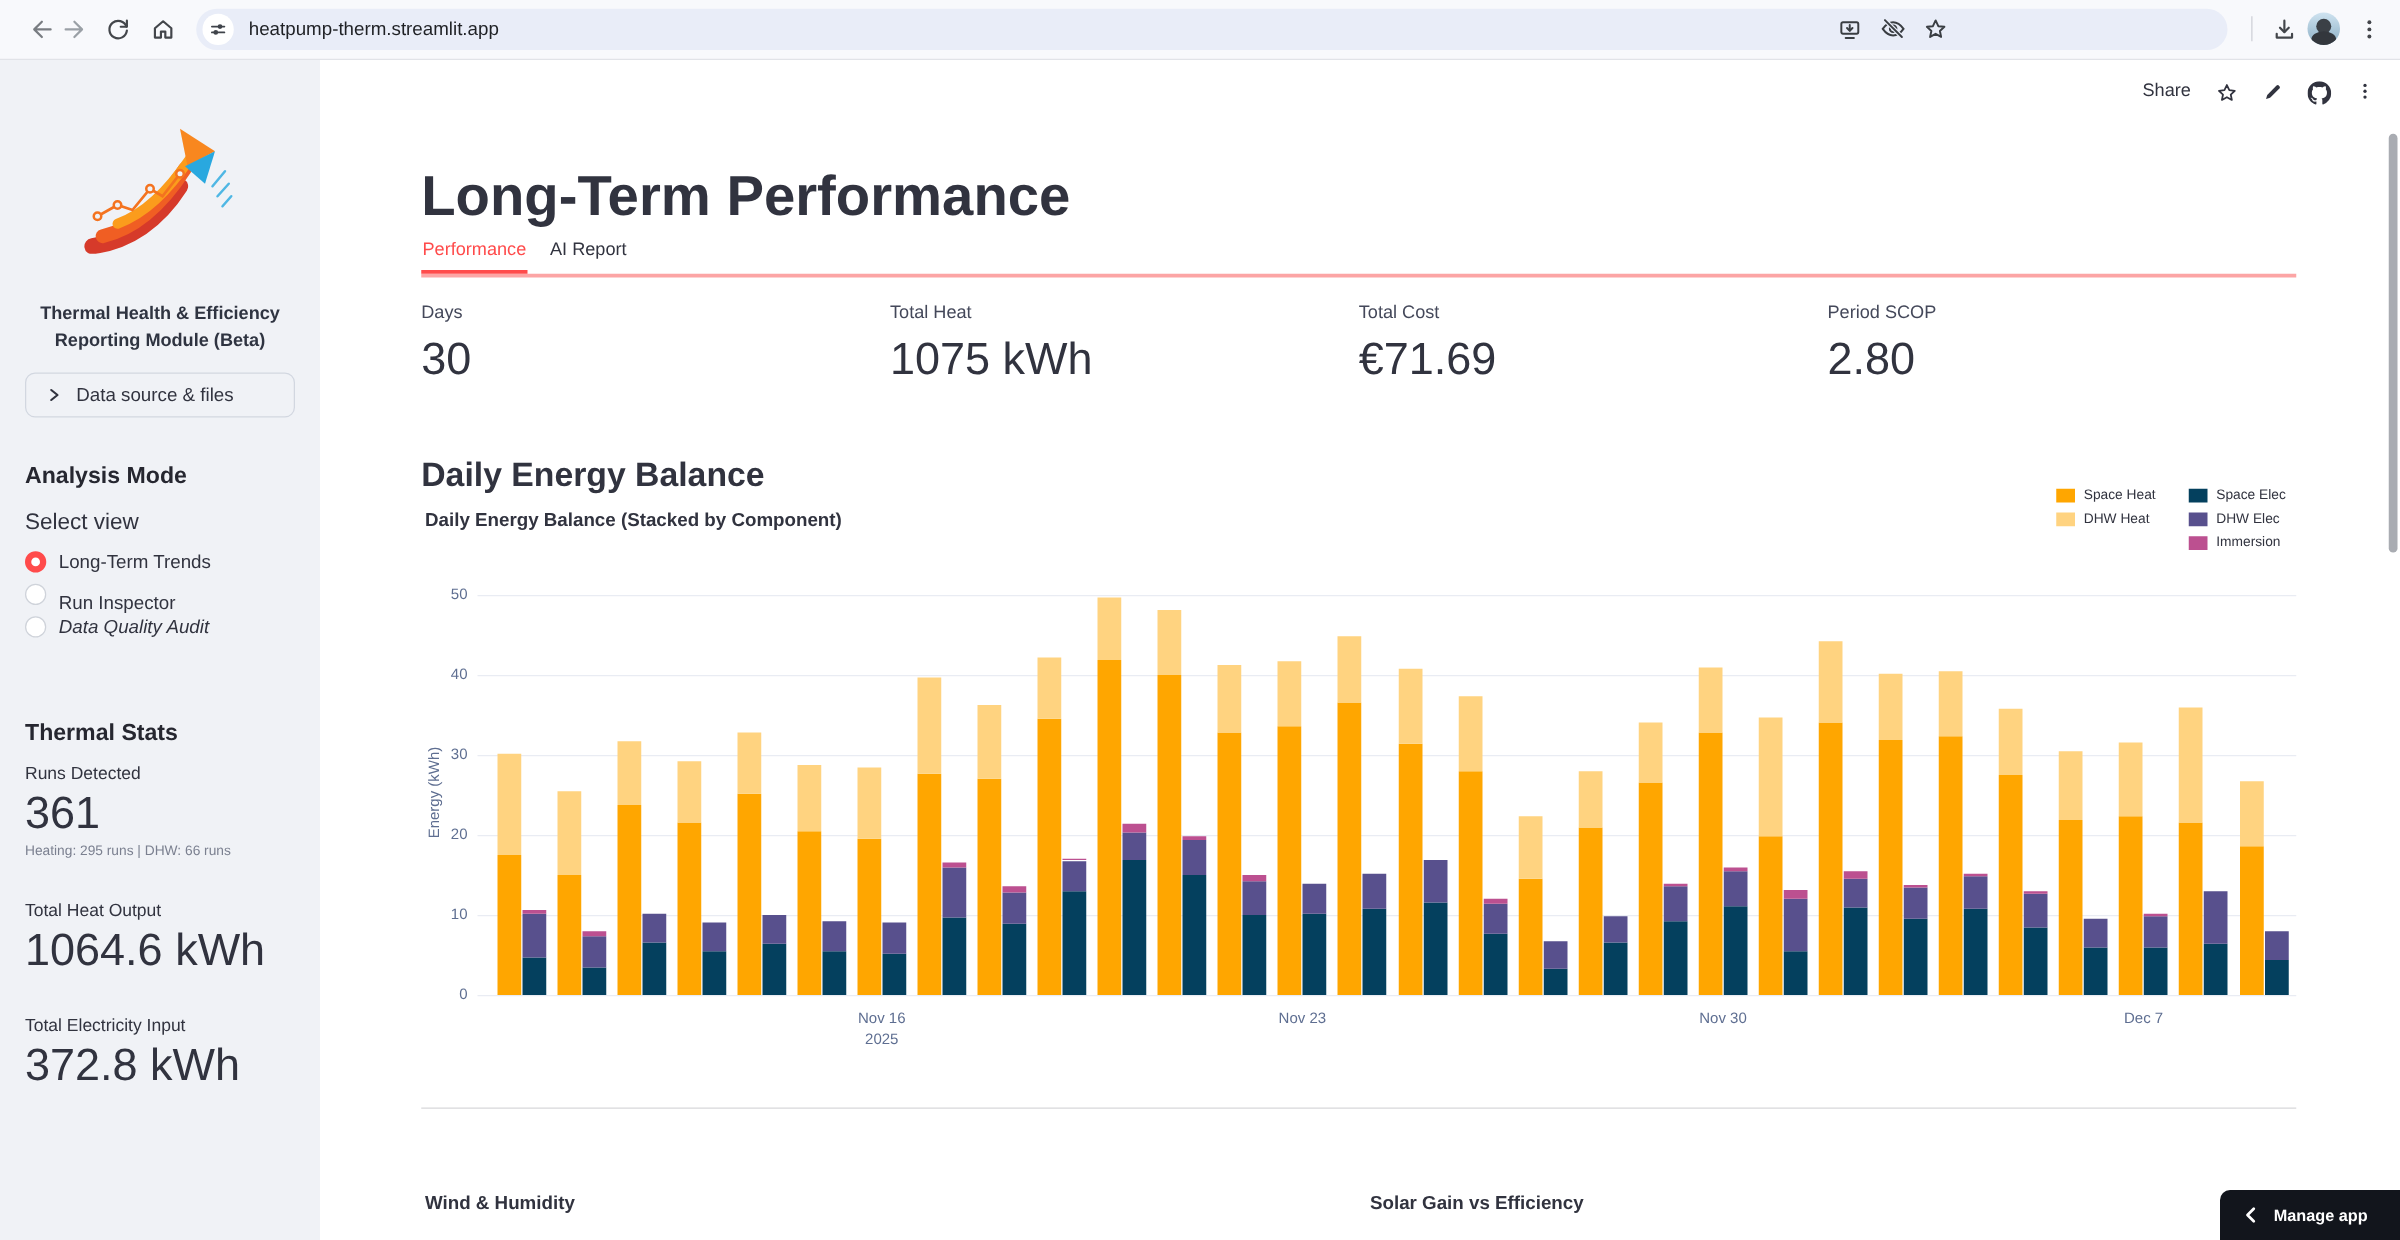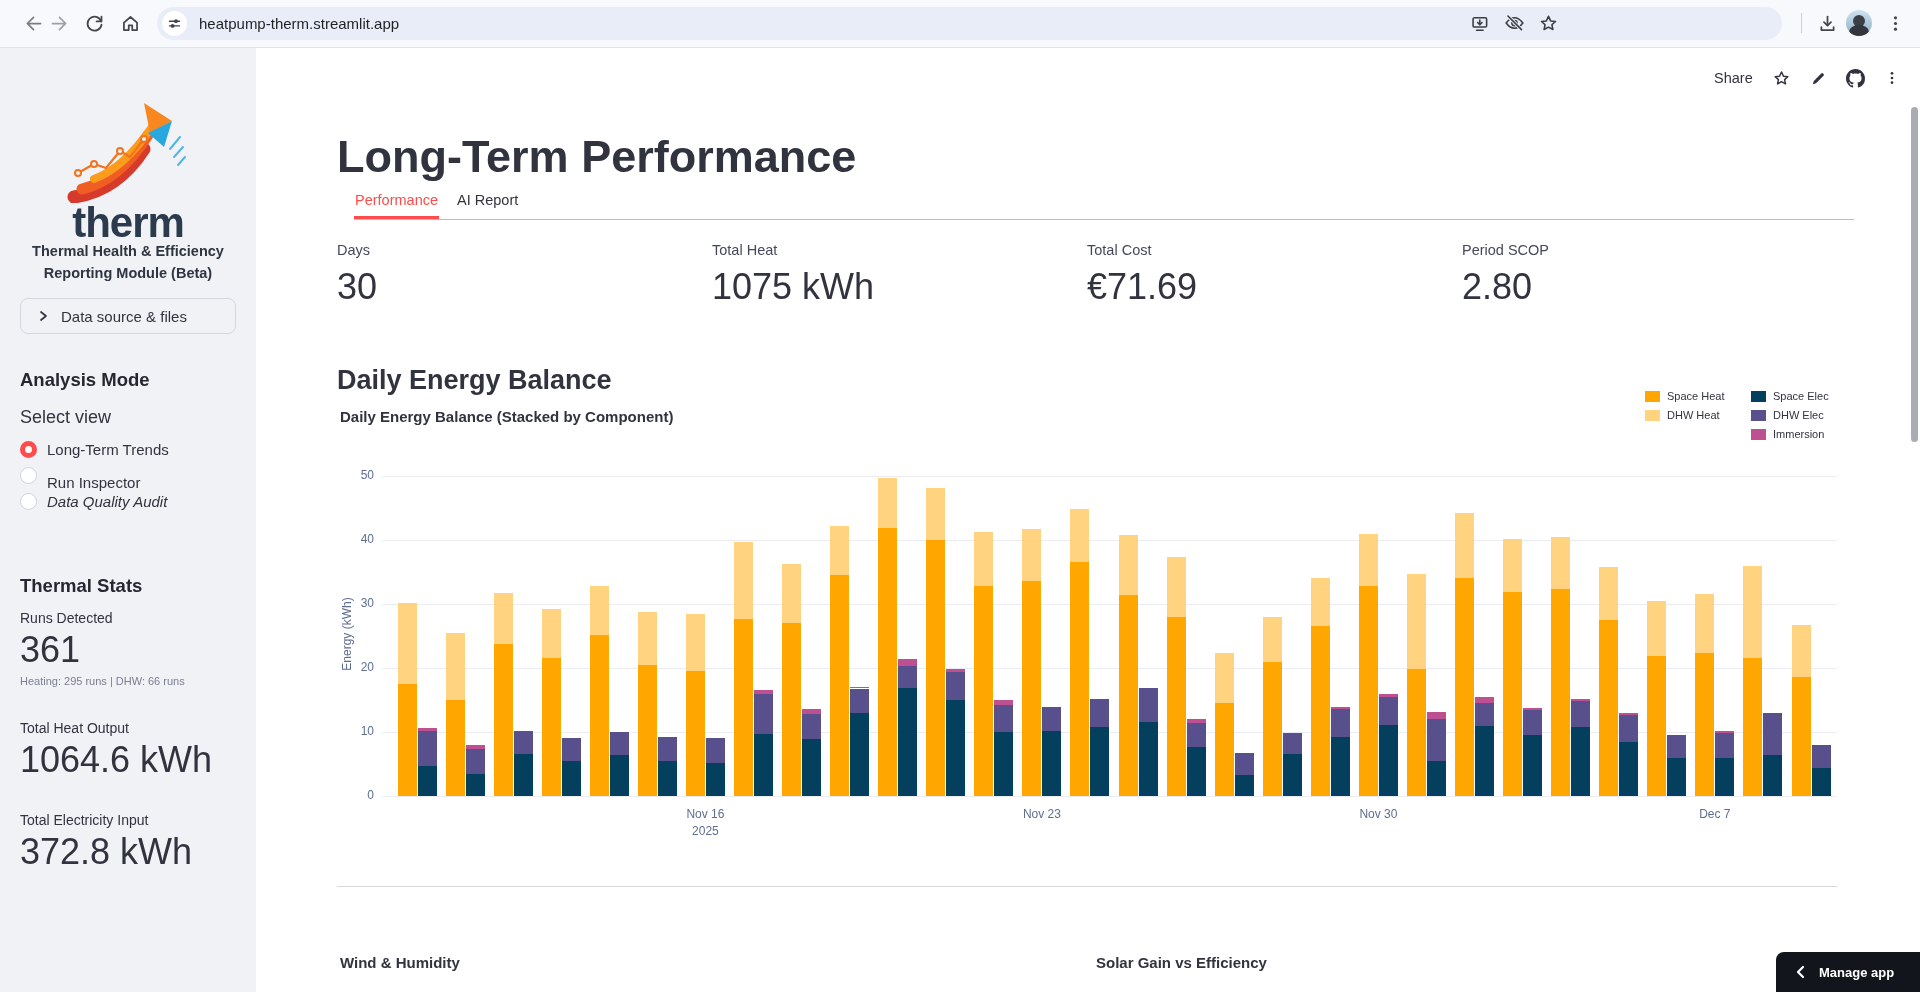--- a/index.html
+++ b/index.html
@@ -39,24 +39,24 @@
   .radio-row{display:flex;align-items:center;gap:10px;height:26px;font-size:15px;color:#31333f;cursor:pointer}
   .radio{width:17px;height:17px;border-radius:50%;background:#fff;border:1px solid #cfd3da;box-sizing:border-box;flex:0 0 17px}
   .radio.sel{border:5.5px solid #ff4b4b}
   #stats{position:absolute;left:20px;top:561px;width:220px}
   .s-label{font-size:14px;line-height:20px;color:#31333f}
   .s-value{font-size:36px;line-height:44px;color:#31333f}
   .s-caption{font-size:11px;line-height:18px;color:#7b8090}
   .stat{margin-bottom:28px}
 
   
-  .app-toolbar{position:absolute;left:1714px;top:18px;height:26px;display:flex;align-items:center;gap:19px;color:#31333f}
+  .app-toolbar{position:absolute;left:1714px;top:18px;height:26px;display:flex;align-items:flex-start;gap:19px;color:#31333f}
   .app-toolbar .lbl{font-size:14.5px}
   .page-title{position:absolute;left:337px;top:52px;font-size:45px;line-height:56px;font-weight:700;color:#31333f}
-  .tabs{position:absolute;left:354px;top:143px;width:1500px;border-bottom:1px solid #fca5a5;white-space:nowrap}
+  .tabs{position:absolute;left:337px;top:143px;width:1500px;border-bottom:3px solid #fca5a5;white-space:nowrap}
   .tab{display:inline-block;margin-right:17px;font-size:14.5px;line-height:20px;padding:0 1px 6px;cursor:pointer;color:#31333f}
   .tab.active{color:#ff4b4b;border-bottom:3px solid #ff4b4b}
   #metrics{position:absolute;left:337px;top:193px}
   .metric{display:inline-block;vertical-align:top;width:375px}
   .m-label{font-size:14.5px;line-height:20px;color:#44485a}
   .m-value{font-size:36px;line-height:44px;color:#31333f;margin-top:5px}
   .section-h{position:absolute;left:337px;top:294px;font-size:27px;line-height:34px;font-weight:700;color:#31333f}
   .chart-title{position:absolute;left:340px;top:361px;font-size:15px;font-weight:700;color:#31333f}
 
   
@@ -152,21 +152,20 @@
       <path d="M28 78 C50 70 68 52 86 26" fill="none" stroke="#fb9c1c" stroke-width="8" stroke-linecap="round"></path>
       <polygon points="78,2 106,20 84,32" fill="#f8871f"></polygon>
       <polygon points="106,20 98,46 82,32" fill="#29a8df"></polygon>
       <path d="M104 48 l10 -12 M108 56 l9 -10 M112 64 l7 -8" stroke="#4fb7e4" stroke-width="2" fill="none" stroke-linecap="round"></path>
       <polyline points="12,72 28,63 40,67 54,50 64,56 78,38" fill="none" stroke="#f4731f" stroke-width="2.2"></polyline>
       <circle cx="12" cy="72" r="3" fill="#f0f2f6" stroke="#f4731f" stroke-width="2"></circle>
       <circle cx="28" cy="63" r="3" fill="#f0f2f6" stroke="#f4731f" stroke-width="2"></circle>
       <circle cx="54" cy="50" r="3" fill="#f0f2f6" stroke="#f4731f" stroke-width="2"></circle>
       <circle cx="78" cy="38" r="3" fill="#f0f2f6" stroke="#f4731f" stroke-width="2"></circle>
     </svg>
-    <div class="logo-word">therm</div>
     <div class="logo-sub" style="top:196px">Thermal Health &amp; Efficiency</div>
     <div class="logo-sub" style="top:218px">Reporting Module (Beta)</div>
 
     <div class="expander">
       <svg width="10" height="12" viewBox="0 0 10 12" fill="none" stroke="#31333f" stroke-width="1.7" stroke-linecap="round" stroke-linejoin="round">
         <polyline points="3,2 8,6 3,10"></polyline>
         </svg>
       <span>Data source &amp; files</span>
     </div>
 

